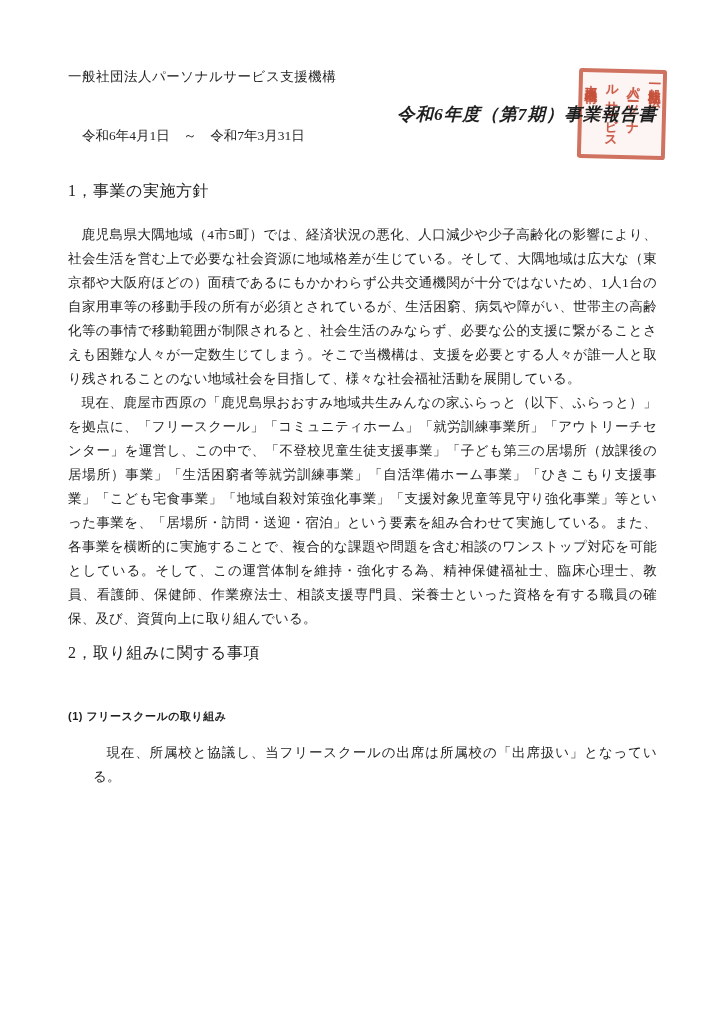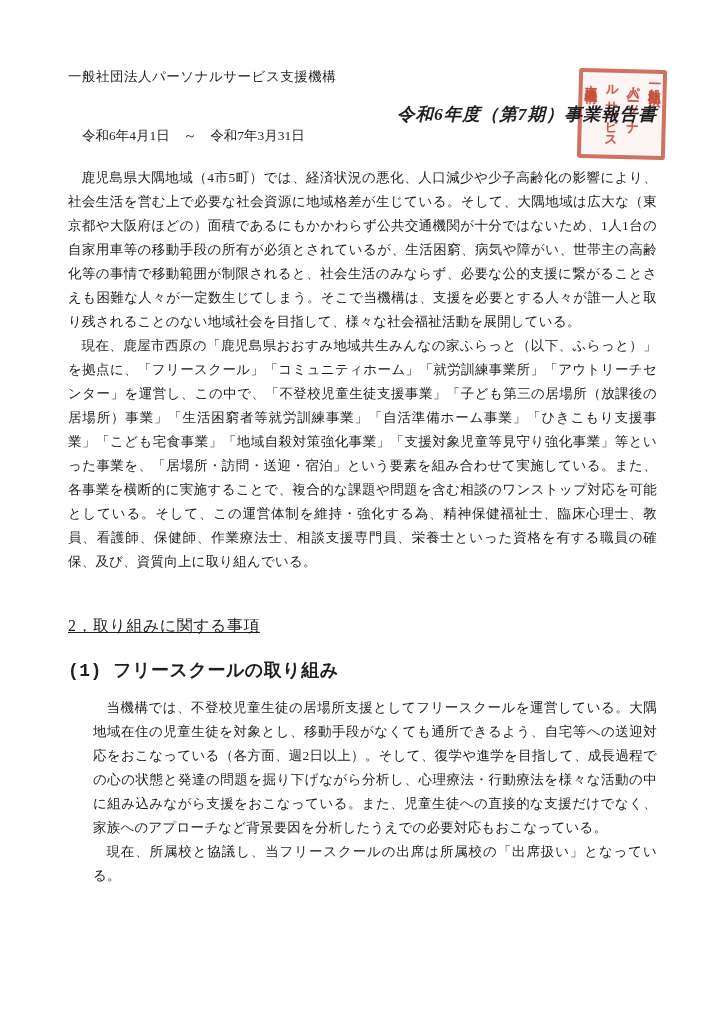--- a/index.html
+++ b/index.html
@@ -44,38 +44,37 @@
     line-height: 20px;
   }
   .section-heading {
     margin-top: 33px;
     font-size: 16px;
     font-weight: normal;
     letter-spacing: 0.5px;
     line-height: 24px;
   }
   .section-heading.second {
-    margin-top: 40px;
-    text-decoration: underline;
+    margin-top: 10px;
   }
   .body-para {
     margin: 0;
     font-size: 13.5px;
     line-height: 24px;
     text-align: justify;
     text-indent: 1em;
     letter-spacing: 0.2px;
   }
   .body-block {
     margin-top: 20px;
   }
   .subsection-heading {
-    margin-top: 23px;
-    font-family: Liberation Mono, monospace;
-    font-size: 18px;
+    margin-top: 41px;
+    font-family: Liberation Sans, sans-serif;
+    font-size: 11px;
     font-weight: bold;
     line-height: 20px;
     letter-spacing: 0.5px;
   }
   .sub-block {
     margin-top: 15px;
     margin-left: 25px;
   }
   
   .seal {
@@ -119,29 +118,29 @@
   </div>
 
   <div class="content">
 
     <div class="org-name">一般社団法人パーソナルサービス支援機構</div>
 
     <div class="report-title">令和6年度（第7期）事業報告書</div>
 
     <div class="date-range">令和6年4月1日　～　令和7年3月31日</div>
 
+    <div class="section-heading">1，事業の実施方針</div>
 
     <div class="body-block">
       <p class="body-para">鹿児島県大隅地域（4市5町）では、経済状況の悪化、人口減少や少子高齢化の影響により、社会生活を営む上で必要な社会資源に地域格差が生じている。そして、大隅地域は広大な（東京都や大阪府ほどの）面積であるにもかかわらず公共交通機関が十分ではないため、1人1台の自家用車等の移動手段の所有が必須とされているが、生活困窮、病気や障がい、世帯主の高齢化等の事情で移動範囲が制限されると、社会生活のみならず、必要な公的支援に繋がることさえも困難な人々が一定数生じてしまう。そこで当機構は、支援を必要とする人々が誰一人と取り残されることのない地域社会を目指して、様々な社会福祉活動を展開している。</p>
       <p class="body-para">現在、鹿屋市西原の「鹿児島県おおすみ地域共生みんなの家ふらっと（以下、ふらっと）」を拠点に、「フリースクール」「コミュニティホーム」「就労訓練事業所」「アウトリーチセンター」を運営し、この中で、「不登校児童生徒支援事業」「子ども第三の居場所（放課後の居場所）事業」「生活困窮者等就労訓練事業」「自活準備ホーム事業」「ひきこもり支援事業」「こども宅食事業」「地域自殺対策強化事業」「支援対象児童等見守り強化事業」等といった事業を、「居場所・訪問・送迎・宿泊」という要素を組み合わせて実施している。また、各事業を横断的に実施することで、複合的な課題や問題を含む相談のワンストップ対応を可能としている。そして、この運営体制を維持・強化する為、精神保健福祉士、臨床心理士、教員、看護師、保健師、作業療法士、相談支援専門員、栄養士といった資格を有する職員の確保、及び、資質向上に取り組んでいる。</p>
     </div>
 
     <div class="section-heading second">2，取り組みに関する事項</div>
 
     <div class="subsection-heading">(1) フリースクールの取り組み</div>
 
     <div class="sub-block">
-      <p class="body-para">当機構では、不登校児童生徒の居場所支援としてフリースクールを運営している。大隅地域在住の児童生徒を対象とし、移動手段がなくても通所できるよう、自宅等への送迎対応をおこなっている（各方面、週2日以上）。そして、復学や進学を目指して、成長過程での心の状態と発達の問題を掘り下げながら分析し、心理療法・行動療法を様々な活動の中に組み込みながら支援をおこなっている。また、児童生徒への直接的な支援だけでなく、家族へのアプローチなど背景要因を分析したうえでの必要対応もおこなっている。</p>
       <p class="body-para">現在、所属校と協議し、当フリースクールの出席は所属校の「出席扱い」となっている。</p>
     </div>
 
   </div>
 </div>
 
 </body></html>

